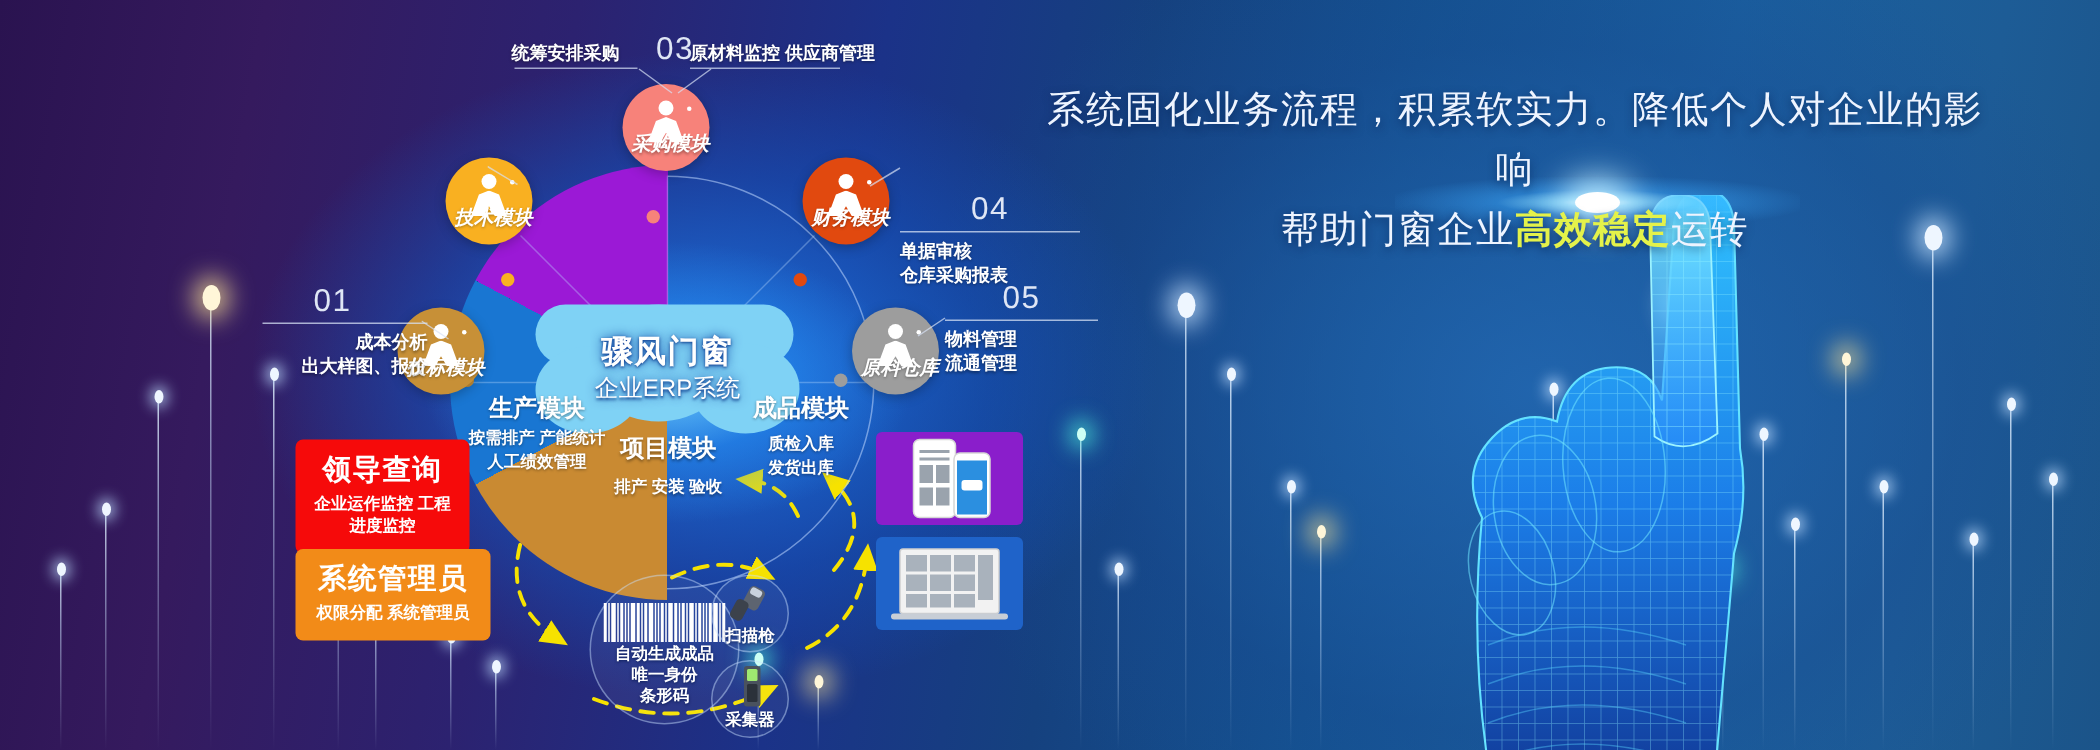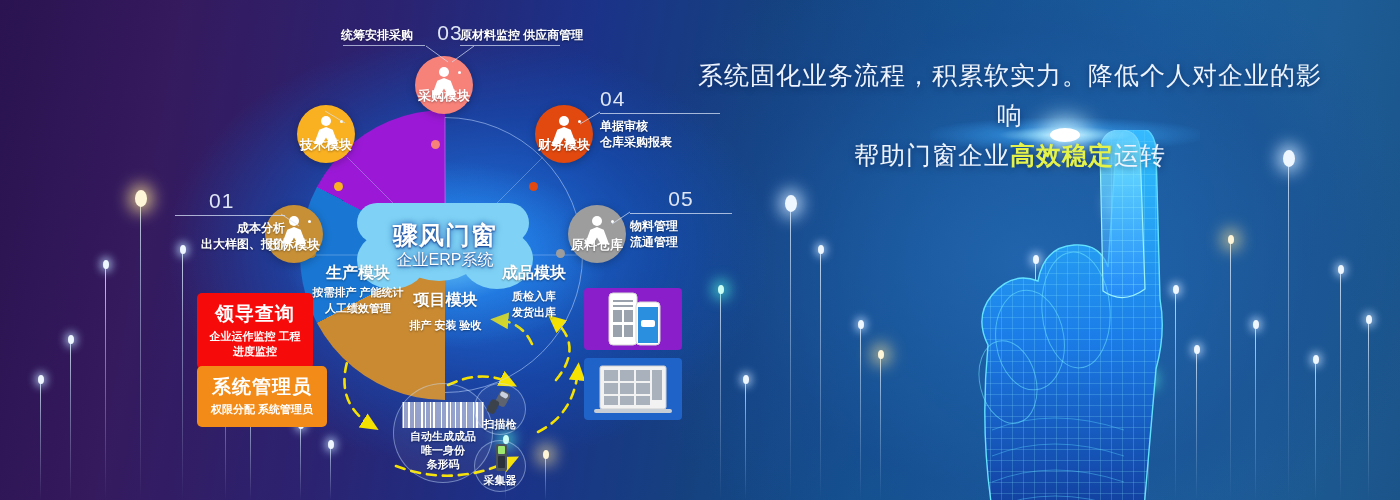--- a/index.html
+++ b/index.html
@@ -44,37 +44,37 @@
   .spokes { position:absolute; inset:0; }
 
   .cloud { position:absolute; left:50%; top:108px; transform:translateX(-50%); width:176px; height:104px; }
   .cloud .c { position:absolute; border-radius:50%; background:#7fd2f5; }
   .cloud .c1{ left:34px; top:0; width:96px; height:78px; }
   .cloud .c2{ left:0px;  top:28px; width:70px; height:58px; }
   .cloud .c3{ left:104px;top:26px; width:72px; height:60px; }
   .cloud .base{ left:2px; top:52px; width:172px; height:40px; border-radius:22px; background:#7fd2f5;}
   .cloud-txt { position:absolute; left:0; top:20px; width:100%; text-align:center; z-index:4;
       text-shadow:0 0 7px rgba(10,60,160,.9), 0 1px 2px rgba(0,40,120,.9); }
-  .cloud-txt .l1 { font-size:25px; font-weight:bold; color:#ffffff; letter-spacing:1px; line-height:24px;}
+  .cloud-txt .l1 { font-size:21px; font-weight:bold; color:#ffffff; letter-spacing:1px; line-height:24px;}
   .cloud-txt .l2 { font-size:16px; font-weight:normal; color:#ffffff; letter-spacing:0px; line-height:26px;}
 
   
   .fan { position:absolute; left:50%; top:50%; width:0; height:0; }
   .wedge { position:absolute; left:-145px; top:-145px; width:290px; height:290px; border-radius:50%; }
   .wedge-prod   { background:conic-gradient(from 180deg, #c98a32 0deg, #c98a32 62deg, transparent 62deg); }
   .wedge-proj   { background:conic-gradient(from 242deg, #1976d2 0deg, #1976d2 56deg, transparent 56deg); }
   .wedge-fin    { background:conic-gradient(from 298deg, #9b19d6 0deg, #9b19d6 62deg, transparent 62deg); }
 
   .wlabel { position:absolute; text-align:center; color:#fff; text-shadow:0 1px 2px rgba(0,0,0,.4); z-index:6;}
   .wlabel .t { font-size:16px; font-weight:bold; line-height:20px; }
   .wlabel .s { font-size:11px; font-weight:bold; line-height:14px; margin-top:2px;}
 
   
-  .node { position:absolute; border-radius:50%; display:flex; align-items:flex-end; justify-content:center;
-          box-shadow:0 2px 8px rgba(0,0,0,.25); }
+  .node { position:absolute; border-radius:50%; display:flex; align-items:flex-end; justify-content:flex-end;
+          box-shadow:0 2px 8px rgba(0,0,0,.25);font-style:italic; }
   .node .nlabel { font-size:13px; font-weight:bold; color:#fff; margin-bottom:9px;
                   text-shadow:0 1px 2px rgba(0,0,0,.35); white-space:nowrap; }
   .node .person { position:absolute; left:50%; top:19%; transform:translateX(-50%); width:26px; height:28px; }
   .node .person .head { position:absolute; left:50%; top:0; transform:translateX(-50%);
                         width:10px; height:10px; border-radius:50%; background:#fff; }
   .node .person .body { position:absolute; left:50%; top:11px; transform:translateX(-50%);
                         width:24px; height:17px; background:#fff;
                         clip-path:polygon(50% 0%, 78% 16%, 100% 100%, 66% 100%, 50% 62%, 34% 100%, 0% 100%, 22% 16%); }
   .node .spark { position:absolute; width:3px; height:3px; background:#fff; border-radius:50%; top:26%; right:20%; }
 
@@ -102,21 +102,21 @@
               text-shadow:0 1px 2px rgba(0,20,70,.75); }
   .barcode { position:absolute; left:50%; transform:translateX(-50%); display:flex; align-items:flex-end; gap:1px; }
   .barcode span { display:block; background:#fff; }
 
   .devicebox { position:absolute; border-radius:4px; }
   .devicebox.purple { background:#8a1ecb; }
   .devicebox.blue   { background:#1f63c9; }
 
   
   .headline { position:absolute; left:690px; top:55px; width:640px; text-align:center;
-              color:#eef4ff; text-shadow:0 2px 6px rgba(0,25,70,.6); }
+              color:#eef4ff; text-shadow:0 2px 6px rgba(0,25,70,.6);font-family:Liberation Mono, monospace; }
   .headline .h1 { font-size:25px; line-height:40px; letter-spacing:1px;}
   .headline .h2 { font-size:25px; line-height:40px; letter-spacing:1px;}
   .headline .hl { color:#e4f24a; font-weight:bold; }
 
   svg.flow { position:absolute; left:0; top:0; width:1400px; height:500px; pointer-events:none; }
 </style>
 </head>
 <body>
 
 <div id="stage">
@@ -393,21 +393,21 @@
     <div class="num" style="text-align:left; padding-left:34px;">01</div>
     <div class="rule"></div>
     <div class="txt">成本分析</div>
     <div class="txt">出大样图、报价</div>
   </div>
   <svg style="position:absolute; left:281px; top:212px;" width="20" height="18">
     <path d="M0 2 L18 14" stroke="rgba(215,225,245,.7)" stroke-width="1" fill="none"></path>
   </svg>
 
   <div class="callout right" style="left:600px; top:88px; width:120px;">
-    <div class="num" style="">04</div>
+    <div class="num" style="text-align:center;margin-top:41px;">04</div>
     <div class="rule"></div>
     <div class="txt">单据审核</div>
     <div class="txt">仓库采购报表</div>
   </div>
   <svg style="position:absolute; left:578px; top:110px;" width="24" height="18">
     <path d="M22 2 L2 14" stroke="rgba(215,225,245,.7)" stroke-width="1" fill="none"></path>
   </svg>
 
   <div class="callout right" style="left:630px; top:188px; width:102px;">
     <div class="num" style="text-align:center;">05</div>

